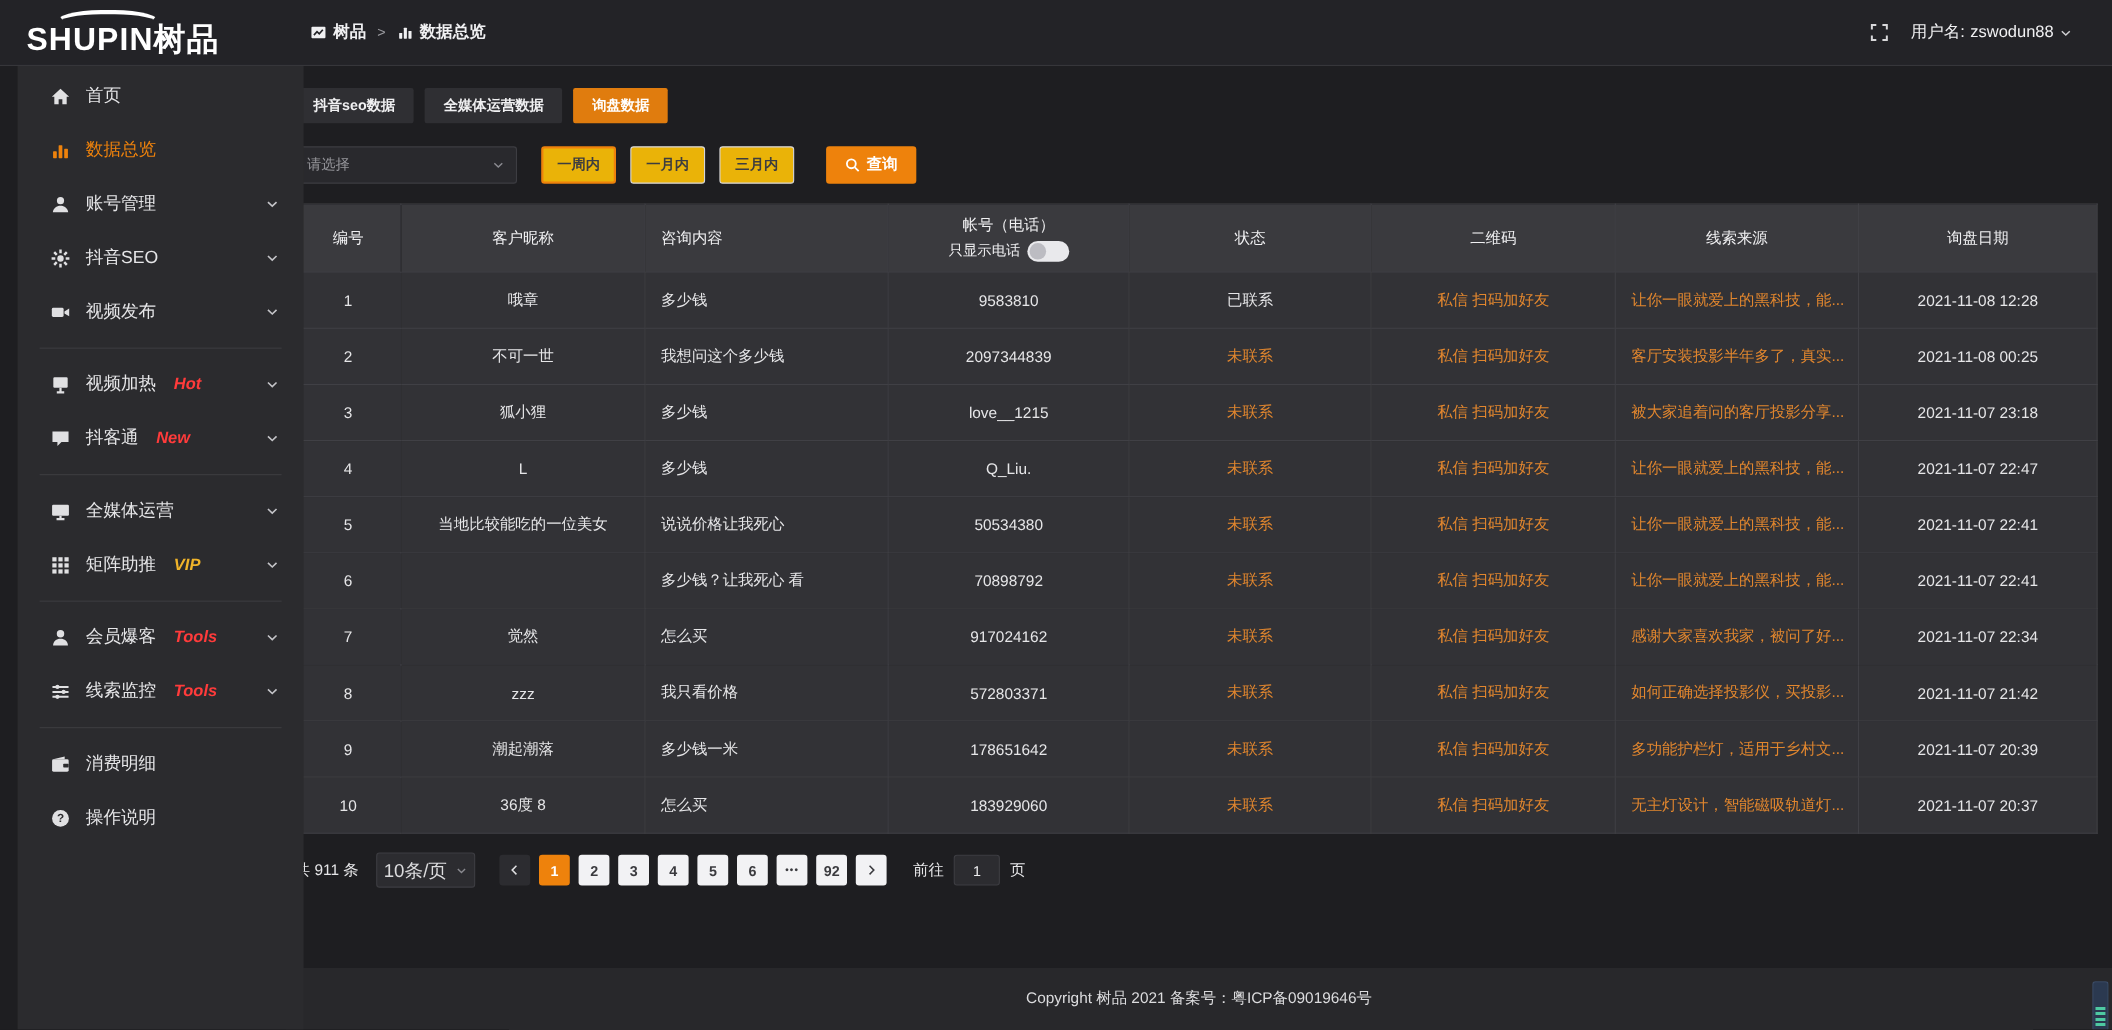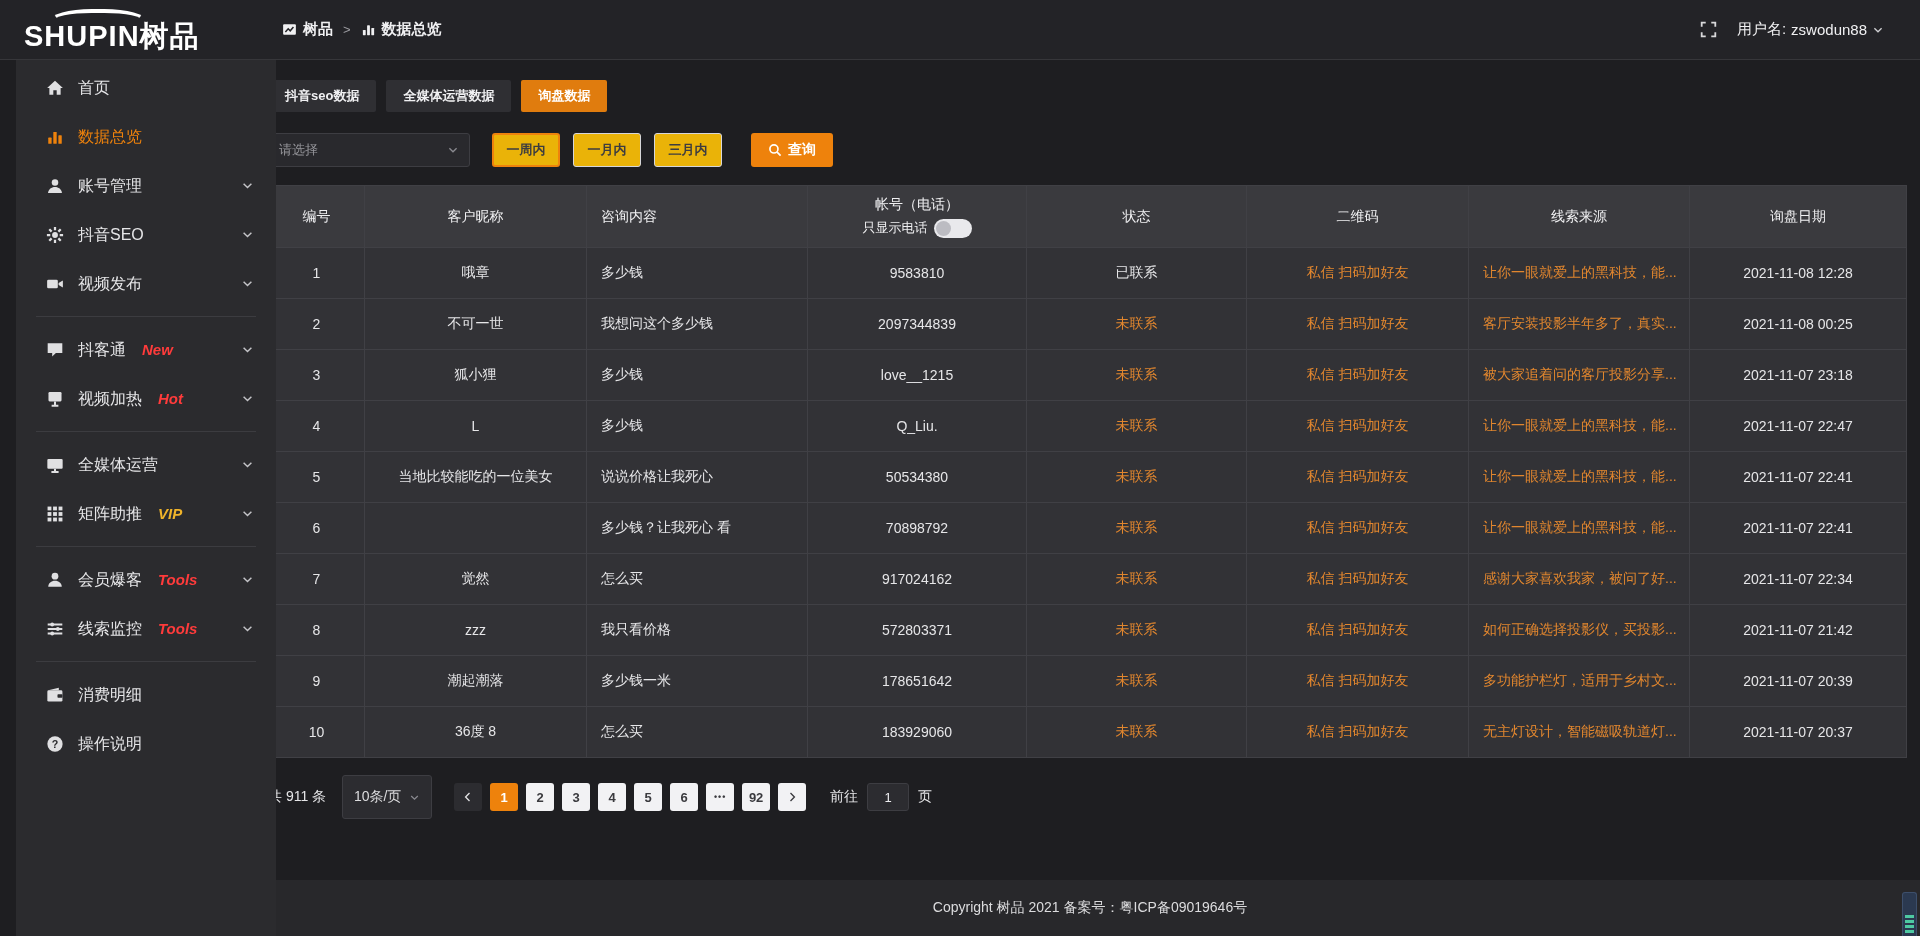--- a/index.html
+++ b/index.html
@@ -66,22 +66,22 @@
   .left { text-align:left; }
   .orange { color:#e1862e; }
   .toggle-line { display:flex; align-items:flex-start; justify-content:center; gap:6px; margin-top:5px; font-size:13px; }
   .toggle { display:inline-block; width:38px; height:19px; background:#e9e9ec; border-radius:10px;
     position:relative; cursor:pointer; }
   .toggle::after { content:''; position:absolute; left:2px; top:2px; width:15px; height:15px;
     border-radius:50%; background:#bcbcc2; }
 
   .pagination { display:flex; align-items:center; margin-top:17px; font-size:14px; color:#e6e6e8; }
   .pg-total { margin-right:16px; }
-  .pg-size { width:90px; height:44px; background:#2c2c30; border:1px solid #3d3d42; border-radius:3px;
-    display:flex; align-items:center; justify-content:center; gap:8px; font-size:14px; color:#dcdcde;
+  .pg-size { width:90px; height:32px; background:#2c2c30; border:1px solid #3d3d42; border-radius:3px;
+    display:flex; align-items:center; justify-content:center; gap:8px; font-size:17px; color:#dcdcde;
     margin-right:22px; cursor:pointer; }
   .pg-size .ic { width:11px; height:11px; color:#8a8a90; }
   .pages { display:flex; align-items:center; }
   .pg-btn { min-width:28px; height:28px; border-radius:3px; background:#f2f2f4; color:#3a3a3e;
     display:flex; align-items:center; justify-content:center; font-size:13px; font-weight:bold;
     margin-right:8px; cursor:pointer; padding:0 4px; }
   .pg-btn .ic { width:12px; height:12px; }
   .pg-btn.prev { background:#2c2c30; color:#e0e0e2; }
   .pg-btn.active { background:#ee820c; color:#fff; }
   .pg-btn.dots { font-size:9px; letter-spacing:1px; }
@@ -183,35 +183,35 @@
           <path d="M11.2 7.2 15 4.8v6.4l-3.8-2.4Z"></path>
         </svg>
         <span>视频发布</span>
         <svg viewBox="0 0 16 16" class="ic chev" fill="currentColor">
           <path fill="none" stroke="currentColor" stroke-width="1.8" d="m3.2 5.8 4.8 4.6 4.8-4.6"></path>
         </svg>
       </div>
       <div class="side-divider"></div>
       <div class="side-item">
         <svg viewBox="0 0 16 16" class="ic" fill="currentColor">
+          <rect x="2.2" y="1.8" width="11.6" height="8.4" rx="1"></rect>
+          <path stroke="currentColor" stroke-width="1.8" fill="none" d="M8 10.2v3.2M5 14h6"></path>
+        </svg>
+        <span>视频加热</span>
+        <span class="side-badge" style="color: rgb(255, 59, 59);">Hot</span>
+        <svg viewBox="0 0 16 16" class="ic chev" fill="currentColor">
+          <path fill="none" stroke="currentColor" stroke-width="1.8" d="m3.2 5.8 4.8 4.6 4.8-4.6"></path>
+        </svg>
+      </div>
+      <div class="side-item">
+        <svg viewBox="0 0 16 16" class="ic" fill="currentColor">
           <path d="M1.5 2h13v8.6H8.8l-3.3 3.2v-3.2H1.5Z"></path>
         </svg>
         <span>抖客通</span>
         <span class="side-badge" style="color: rgb(255, 59, 59);">New</span>
-        <svg viewBox="0 0 16 16" class="ic chev" fill="currentColor">
-          <path fill="none" stroke="currentColor" stroke-width="1.8" d="m3.2 5.8 4.8 4.6 4.8-4.6"></path>
-        </svg>
-      </div>
-      <div class="side-item">
-        <svg viewBox="0 0 16 16" class="ic" fill="currentColor">
-          <rect x="2.2" y="1.8" width="11.6" height="8.4" rx="1"></rect>
-          <path stroke="currentColor" stroke-width="1.8" fill="none" d="M8 10.2v3.2M5 14h6"></path>
-        </svg>
-        <span>视频加热</span>
-        <span class="side-badge" style="color: rgb(255, 59, 59);">Hot</span>
         <svg viewBox="0 0 16 16" class="ic chev" fill="currentColor">
           <path fill="none" stroke="currentColor" stroke-width="1.8" d="m3.2 5.8 4.8 4.6 4.8-4.6"></path>
         </svg>
       </div>
       <div class="side-divider"></div>
       <div class="side-item">
         <svg viewBox="0 0 16 16" class="ic" fill="currentColor">
           <rect x="1.2" y="2.6" width="13.6" height="8.8" rx="1"></rect>
           <path stroke="currentColor" stroke-width="1.8" fill="none" d="M8 11.4v2.2M4.8 14.2h6.4"></path>
         </svg>

